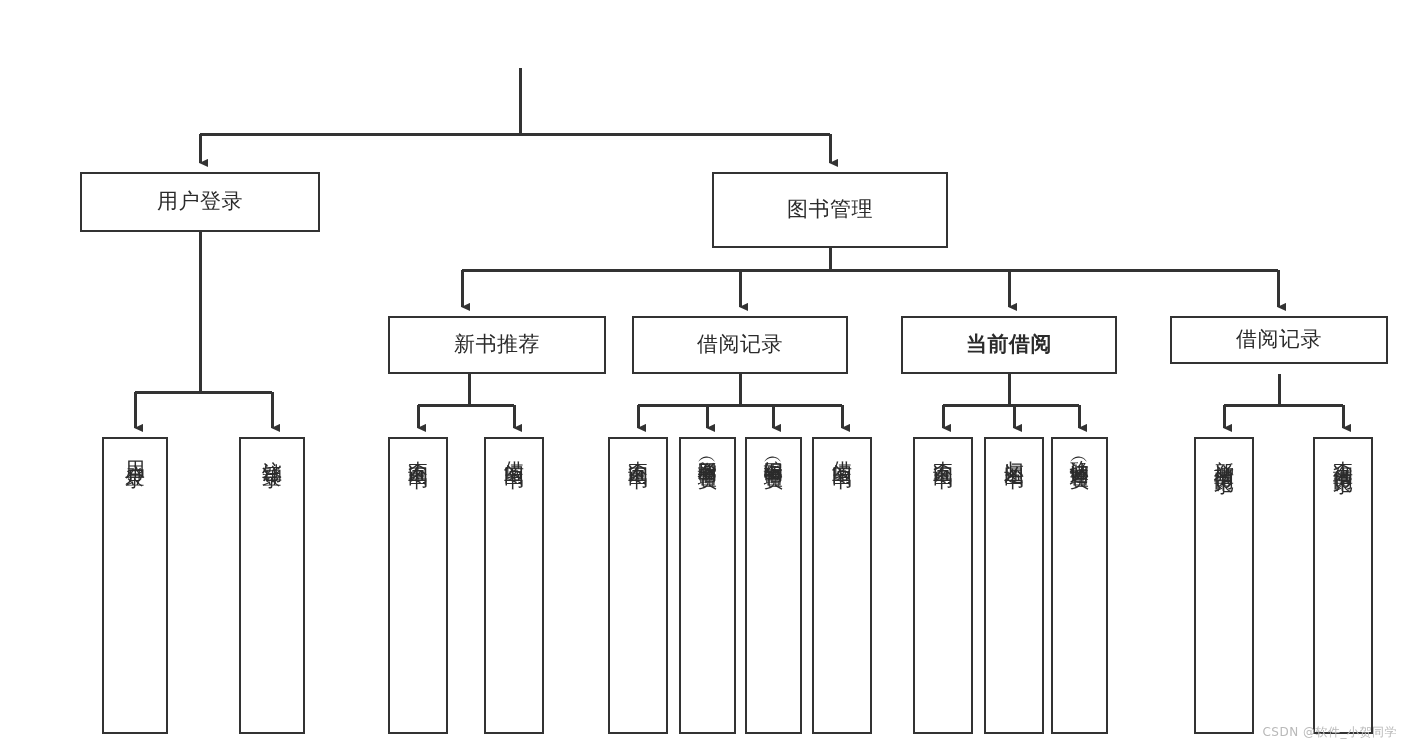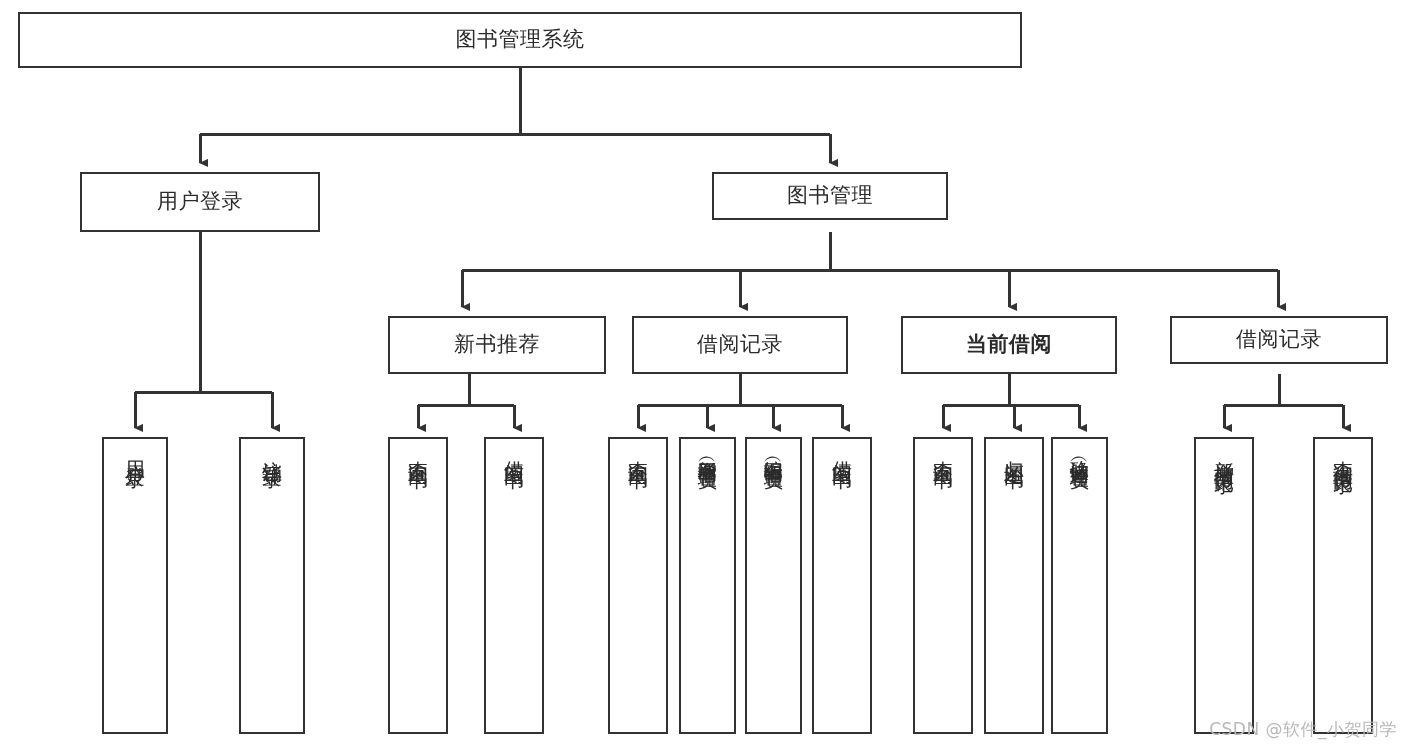--- a/index.html
+++ b/index.html
@@ -59,21 +59,21 @@
     margin: 0 auto;
   }
   .node.vertical.tall-text .node-label {
     font-size: 19px;
     letter-spacing: 1.5px;
   }
   .watermark {
     position: absolute;
     right: 8px;
     bottom: 6px;
-    font-size: 17px;
+    font-size: 12px;
     color: #b9b9b9;
     letter-spacing: 0.5px;
     white-space: nowrap;
     user-select: none;
   }
 </style>
 </head>
 <body>
 
 <div id="canvas">
@@ -122,29 +122,26 @@
       <line x1="1014" y1="405" x2="1014" y2="428" marker-end="url(#arrowhead)"></line>
       <line x1="1079" y1="405" x2="1079" y2="428" marker-end="url(#arrowhead)"></line>
 
       <line x1="1279" y1="374" x2="1279" y2="405"></line>
       <line x1="1224" y1="405" x2="1343" y2="405"></line>
       <line x1="1224" y1="405" x2="1224" y2="428" marker-end="url(#arrowhead)"></line>
       <line x1="1343" y1="405" x2="1343" y2="428" marker-end="url(#arrowhead)"></line>
     </g>
   </svg>
 
-  <div class="node horizontal" id="node-root" style="left: 18px; top: 12px; width: 1004px; height: 56px;">
-    <span class="node-label">图书管理系统</span>
-  </div>
 
   <div id="nodes-layer">
       <div class="node horizontal" style="left: 80px; top: 172px; width: 240px; height: 60px;">
         <span class="node-label">用户登录</span>
       </div>
-      <div class="node horizontal" style="left: 712px; top: 172px; width: 236px; height: 48px;">
+      <div class="node horizontal" style="left: 712px; top: 172px; width: 236px; height: 76px;">
         <span class="node-label">图书管理</span>
       </div>
       <div class="node horizontal" style="left: 360px; top: 316px; width: 218px; height: 58px; margin-left: 28px;">
         <span class="node-label">新书推荐</span>
       </div>
       <div class="node horizontal" style="left: 632px; top: 316px; width: 216px; height: 58px;">
         <span class="node-label">借阅记录</span>
       </div>
       <div class="node horizontal" style="left: 901px; top: 316px; width: 216px; height: 58px; font-weight: bold;">
         <span class="node-label">当前借阅</span>

